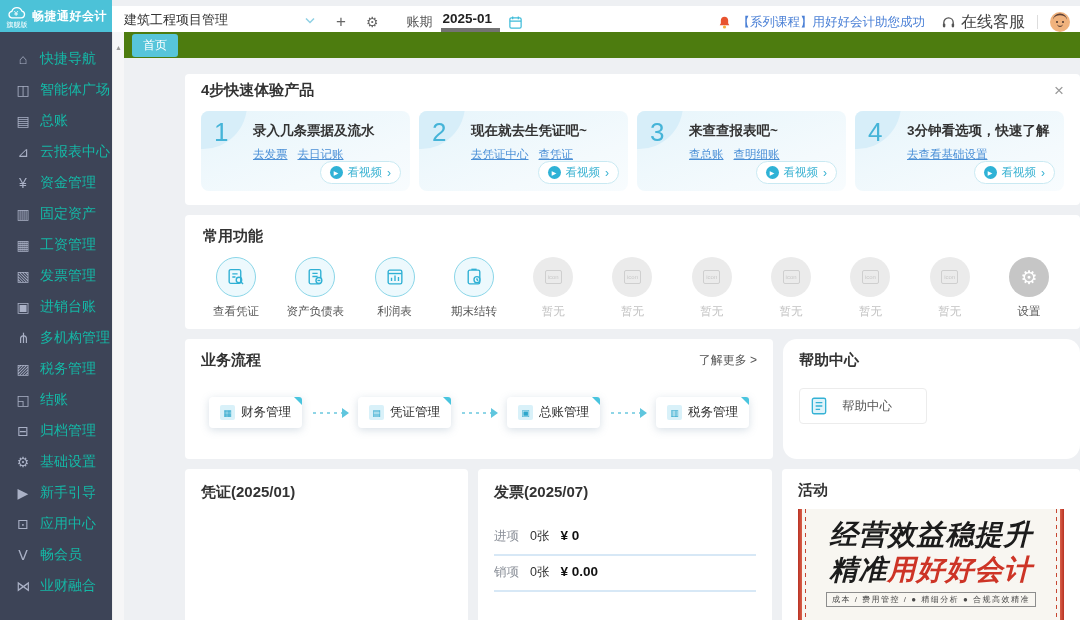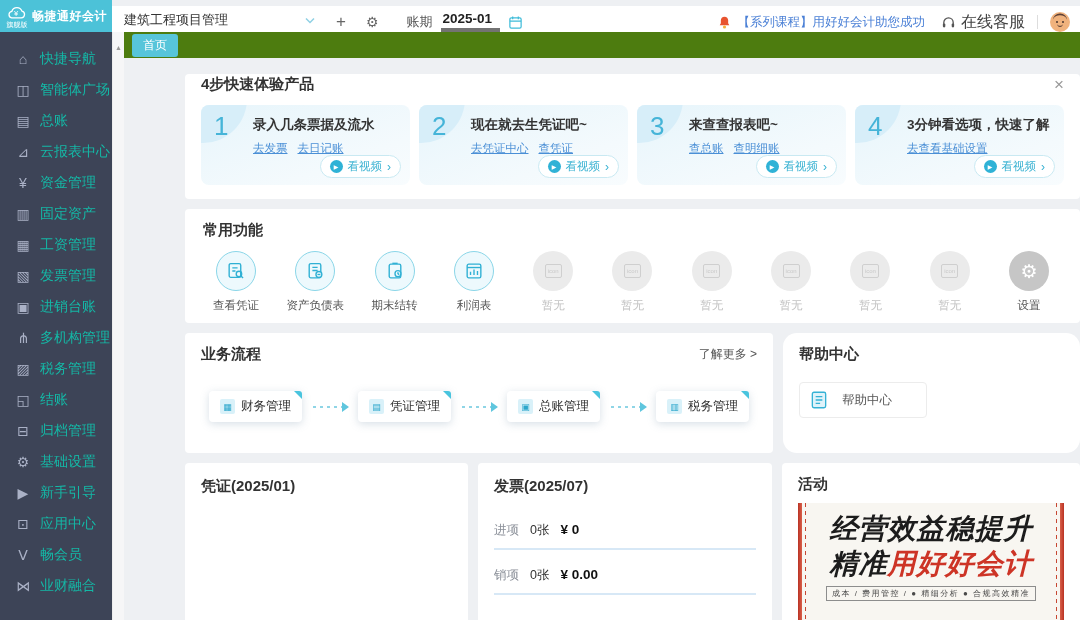--- a/index.html
+++ b/index.html
@@ -30,21 +30,21 @@
   .tb-divider { width:1px; height:14px; background:#ddd; margin:0 12px; }
   .tabbar { position:absolute; left:112px; top:32px; width:968px; height:26px; background:#4d7c0f; display:flex; align-items:center; padding-left:20px; }
   .tab-home { background:#57c5da; color:#fff; font-size:12px; padding:3px 11px; border-radius:3px; cursor:pointer; }
   .scroll-strip { position:absolute; left:112px; top:32px; width:12px; height:588px; background:#f6f6f7; border-left:1px solid #ededed; z-index:6; text-align:center; }
   .scroll-up { font-size:7px; color:#999; margin-top:12px; cursor:pointer; }
   
   .content { position:absolute; left:124px; top:58px; width:956px; height:562px; padding:16px 0 0 61px; }
   .card { background:#fff; border-radius:4px; }
   .card-title { font-size:15px; font-weight:bold; color:#333; }
   
-  .quickstart { width:895px; padding:1px 16px 14px; }
+  .quickstart { width:895px; padding:7px 16px 14px; }
   .qs-head { display:flex; justify-content:space-between; align-items:center; }
   .qs-close { color:#999; font-size:17px; line-height:1; cursor:pointer; }
   .steps { display:flex; gap:9px; margin-top:11px; }
   .step { flex:1; position:relative; height:80px; border-radius:8px;
     background:linear-gradient(160deg,#e7f5fb 0%,#f4fafd 70%,#f8fcfe 100%); padding:8px 10px 8px 52px; overflow:hidden; }
   .step::before { content:''; position:absolute; left:-6px; top:-8px; width:52px; height:46px; background:#d7eef9; border-radius:0 0 44px 0; }
   .step-num { position:absolute; left:13px; top:6px; font-size:26px; color:#45b4d8; font-weight:300; z-index:1; }
   .step-title { font-size:13.5px; font-weight:bold; color:#333; margin-top:3px; white-space:nowrap; }
   .step-links { margin-top:7px; display:flex; gap:10px; }
   .step-link { font-size:11.5px; color:#4a8fd6; text-decoration:underline; cursor:pointer; white-space:nowrap; }
@@ -89,21 +89,21 @@
   
   .row4 { display:flex; gap:10px; margin-top:10px; }
   .voucher { width:283px; height:170px; padding:14px 16px; }
   .v-cols { display:flex; margin-top:24px; }
   .v-col { flex:1; text-align:center; }
   .v-label { font-size:12.5px; color:#8b9099; }
   .v-value { margin-top:15px; font-size:29px; color:#161616; font-weight:600; }
   .v-unit { font-size:12.5px; color:#333; font-weight:normal; margin-left:4px; }
   .invoice { width:294px; height:170px; padding:14px 16px; }
   .inv-row { margin-top:26px; }
-  .inv-row + .inv-row { margin-top:17px;text-align:right; }
+  .inv-row + .inv-row { margin-top:8px;text-align:right; }
   .inv-line { display:flex; align-items:baseline; gap:11px; }
   .inv-label { font-size:12.5px; color:#8b9099; }
   .inv-count { font-size:12.5px; color:#333; }
   .inv-amount { font-size:13.5px; color:#111; font-weight:bold; }
   .inv-underline { margin-top:9px; border-bottom:2px solid #d7e8f6; }
   .activity { flex:1; height:170px; padding:12px 16px 0; overflow:hidden; }
   .banner { margin-top:9px; height:120px; background:#f8f6f1; position:relative; overflow:hidden; padding:8px 14px 0; text-align:center; }
   .banner-edge-l { position:absolute; left:0; top:0; bottom:0; width:4px; background:linear-gradient(90deg,#b93223,#d9604a); }
   .banner-edge-r { position:absolute; right:0; top:0; bottom:0; width:4px; background:linear-gradient(90deg,#d9604a,#b93223); }
   .banner-dash-l { position:absolute; left:7px; top:0; bottom:0; width:1px;
@@ -355,38 +355,38 @@
               <circle cx="13.2" cy="12.8" r="2.8" fill="#edf9fd"></circle>
               <path d="M11.8 12.8h2.8"></path>
             </svg>
         </span>
         <span class="func-label">资产负债表</span>
       </div>
 
       <div class="func">
         <span class="func-circle active">
           <svg width="20" height="20" viewBox="0 0 19 19" fill="none" stroke="#2fb0d4" stroke-width="1.3">
+              <rect x="3" y="3" width="13" height="13" rx="1.5"></rect>
+              <path d="M3 6.2h13"></path>
+              <path d="M6.2 13.2v-3M9.5 13.2V8M12.8 13.2V9.5"></path>
+            </svg>
+        </span>
+        <span class="func-label">利润表</span>
+      </div>
+
+      <div class="func">
+        <span class="func-circle active">
+          <svg width="20" height="20" viewBox="0 0 19 19" fill="none" stroke="#2fb0d4" stroke-width="1.3">
               <rect x="4" y="3" width="11" height="13" rx="1.5"></rect>
               <path d="M7 2.2h5"></path>
               <circle cx="12.3" cy="12" r="2.8" fill="#edf9fd"></circle>
               <path d="M12.3 10.6V12l1.2.9"></path>
             </svg>
         </span>
         <span class="func-label">期末结转</span>
-      </div>
-
-      <div class="func">
-        <span class="func-circle active">
-          <svg width="20" height="20" viewBox="0 0 19 19" fill="none" stroke="#2fb0d4" stroke-width="1.3">
-              <rect x="3" y="3" width="13" height="13" rx="1.5"></rect>
-              <path d="M3 6.2h13"></path>
-              <path d="M6.2 13.2v-3M9.5 13.2V8M12.8 13.2V9.5"></path>
-            </svg>
-        </span>
-        <span class="func-label">利润表</span>
       </div>
 
       <div class="func">
         <span class="func-circle empty">
             <span class="icon-ph">icon</span>
           </span>
         <span class="func-label dim">暂无</span>
       </div>
       <div class="func">
         <span class="func-circle empty">

